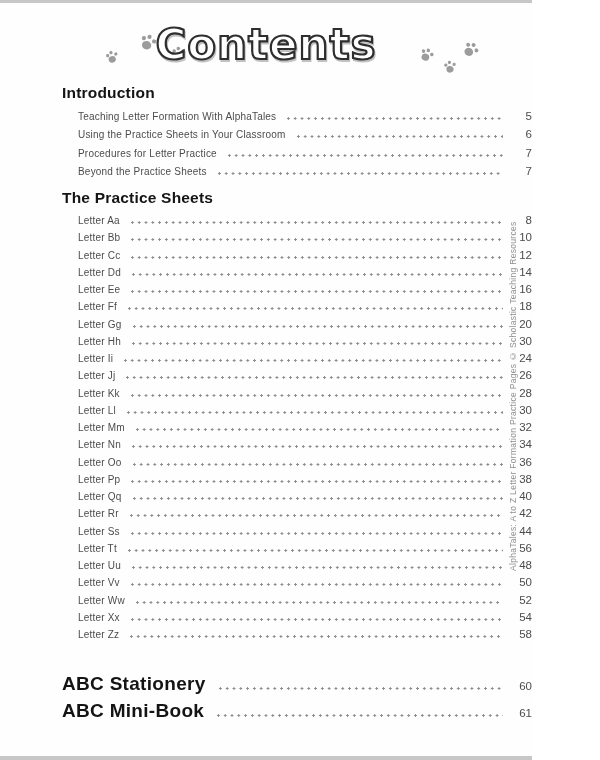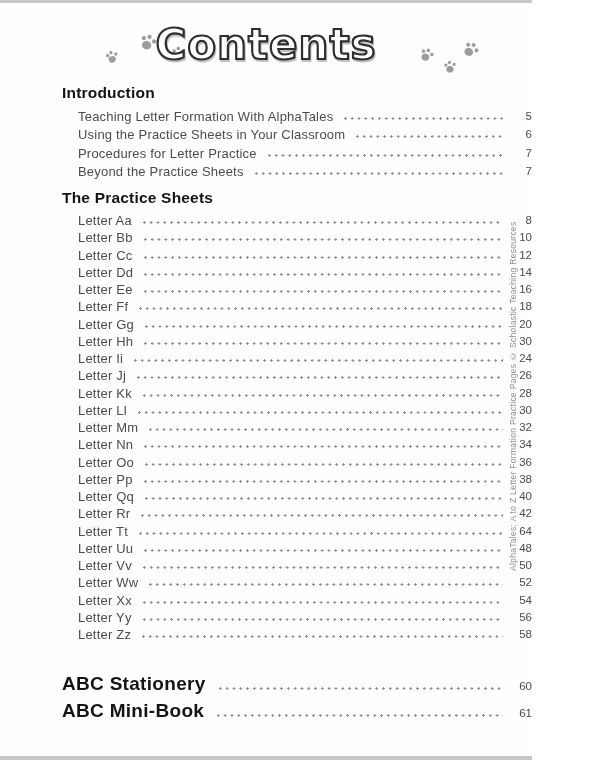--- a/index.html
+++ b/index.html
@@ -67,21 +67,21 @@
 
   .toc-row {
     display: flex;
     align-items: flex-end;
     color: #4c4c4c;
   }
   .toc-section:nth-child(1) .toc-row { height: 18.2px; }
   .toc-section:nth-child(2) .toc-row { height: 17.25px; }
 
   .entry-label {
-    font-size: 13px;
+    font-size: 10px;
     line-height: 13px;
     padding-bottom: 2px;
     white-space: nowrap;
     letter-spacing: 0.2px;
   }
   .leader {
     flex: 1;
     height: 3px;
     margin: 0 5px 5px 9px;
     background-image: radial-gradient(circle, #8d8d8d 1.05px, rgba(0,0,0,0) 1.35px);
@@ -332,25 +332,30 @@
     <span class="leader"></span>
     <span class="entry-page">40</span>
   </div>
 
   <div class="toc-row">
     <span class="entry-label">Letter Rr</span>
     <span class="leader"></span>
     <span class="entry-page">42</span>
   </div>
 
+  <div class="toc-row">
+    <span class="entry-label">Letter Ss</span>
+    <span class="leader"></span>
+    <span class="entry-page">44</span>
+  </div>
 
   <div class="toc-row">
     <span class="entry-label">Letter Tt</span>
     <span class="leader"></span>
-    <span class="entry-page">64</span>
+    <span class="entry-page">56</span>
   </div>
 
   <div class="toc-row">
     <span class="entry-label">Letter Uu</span>
     <span class="leader"></span>
     <span class="entry-page">48</span>
   </div>
 
   <div class="toc-row">
     <span class="entry-label">Letter Vv</span>
@@ -363,25 +368,20 @@
     <span class="leader"></span>
     <span class="entry-page">52</span>
   </div>
 
   <div class="toc-row">
     <span class="entry-label">Letter Xx</span>
     <span class="leader"></span>
     <span class="entry-page">54</span>
   </div>
 
-  <div class="toc-row">
-    <span class="entry-label">Letter Yy</span>
-    <span class="leader"></span>
-    <span class="entry-page">56</span>
-  </div>
 
   <div class="toc-row">
     <span class="entry-label">Letter Zz</span>
     <span class="leader"></span>
     <span class="entry-page">58</span>
   </div>
 </div>
   </section>
 </div>
     <div class="standalone" id="toc-standalone">

